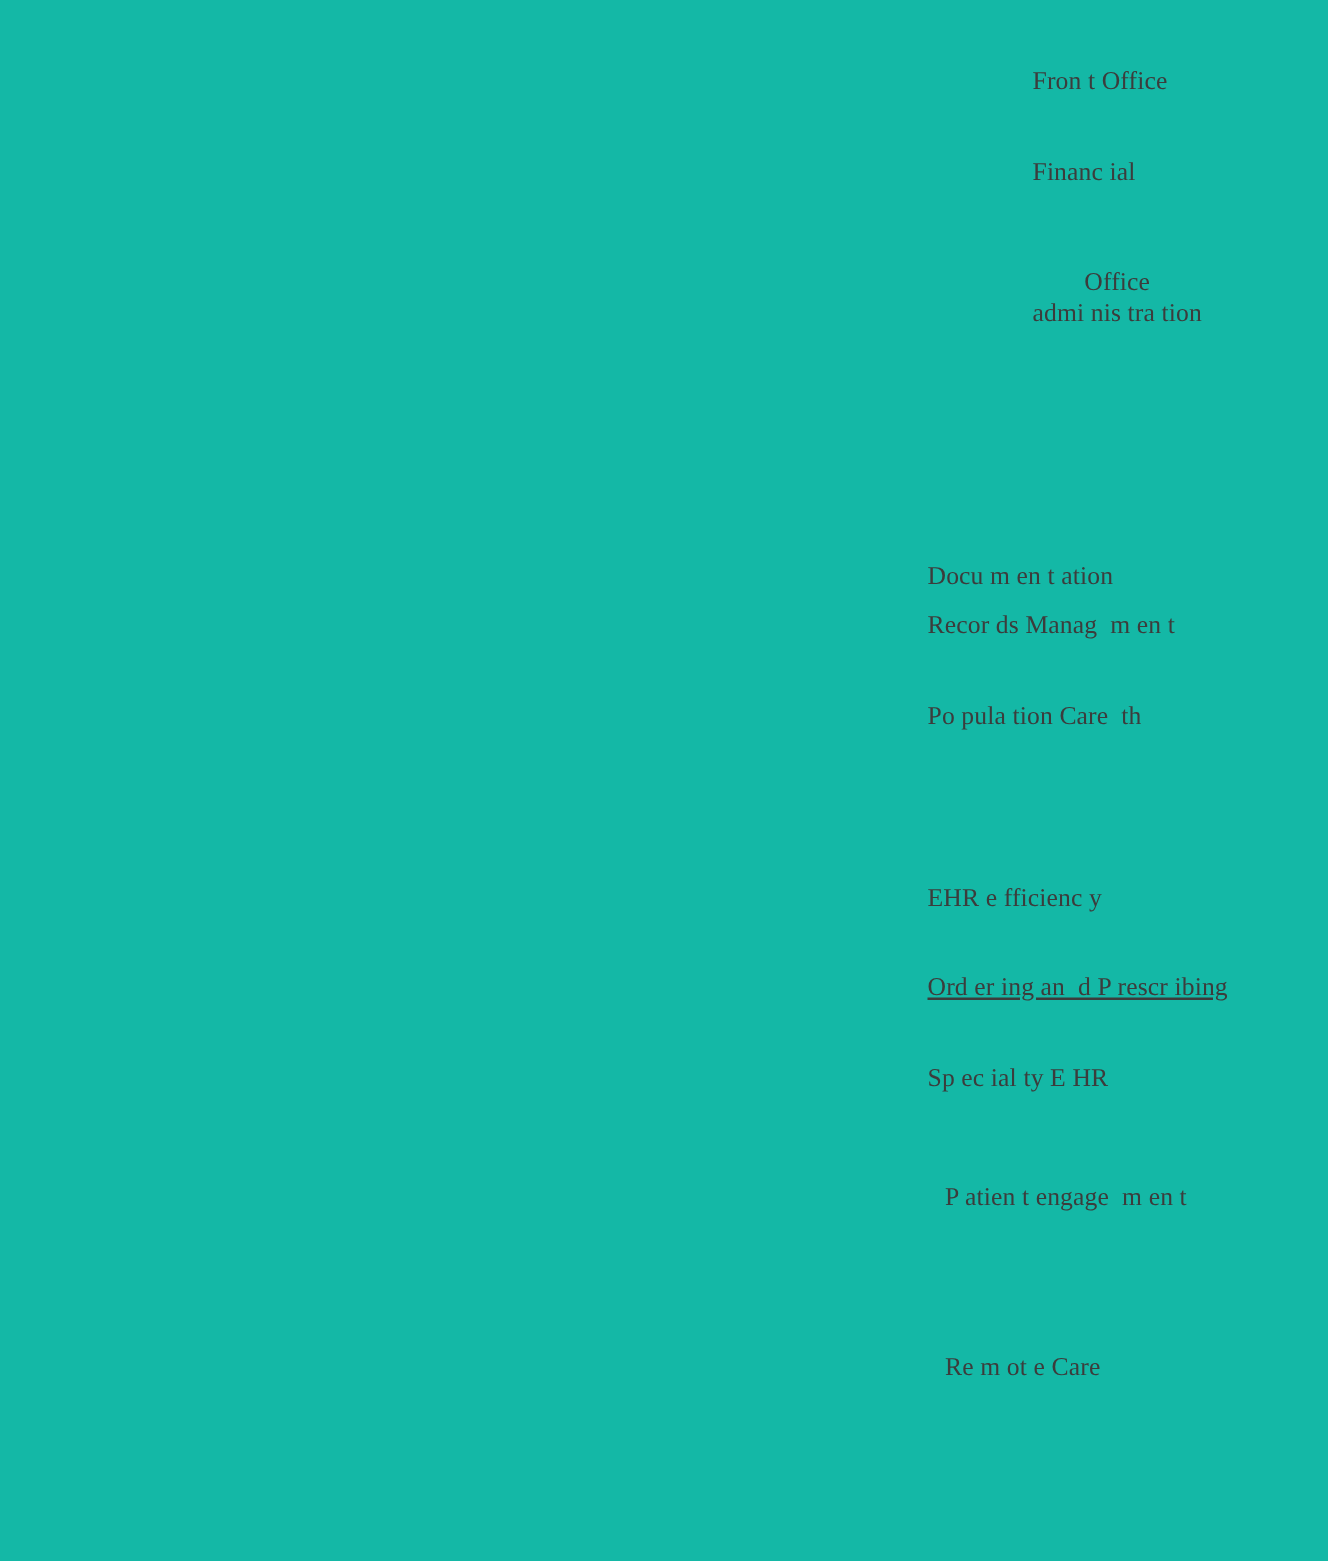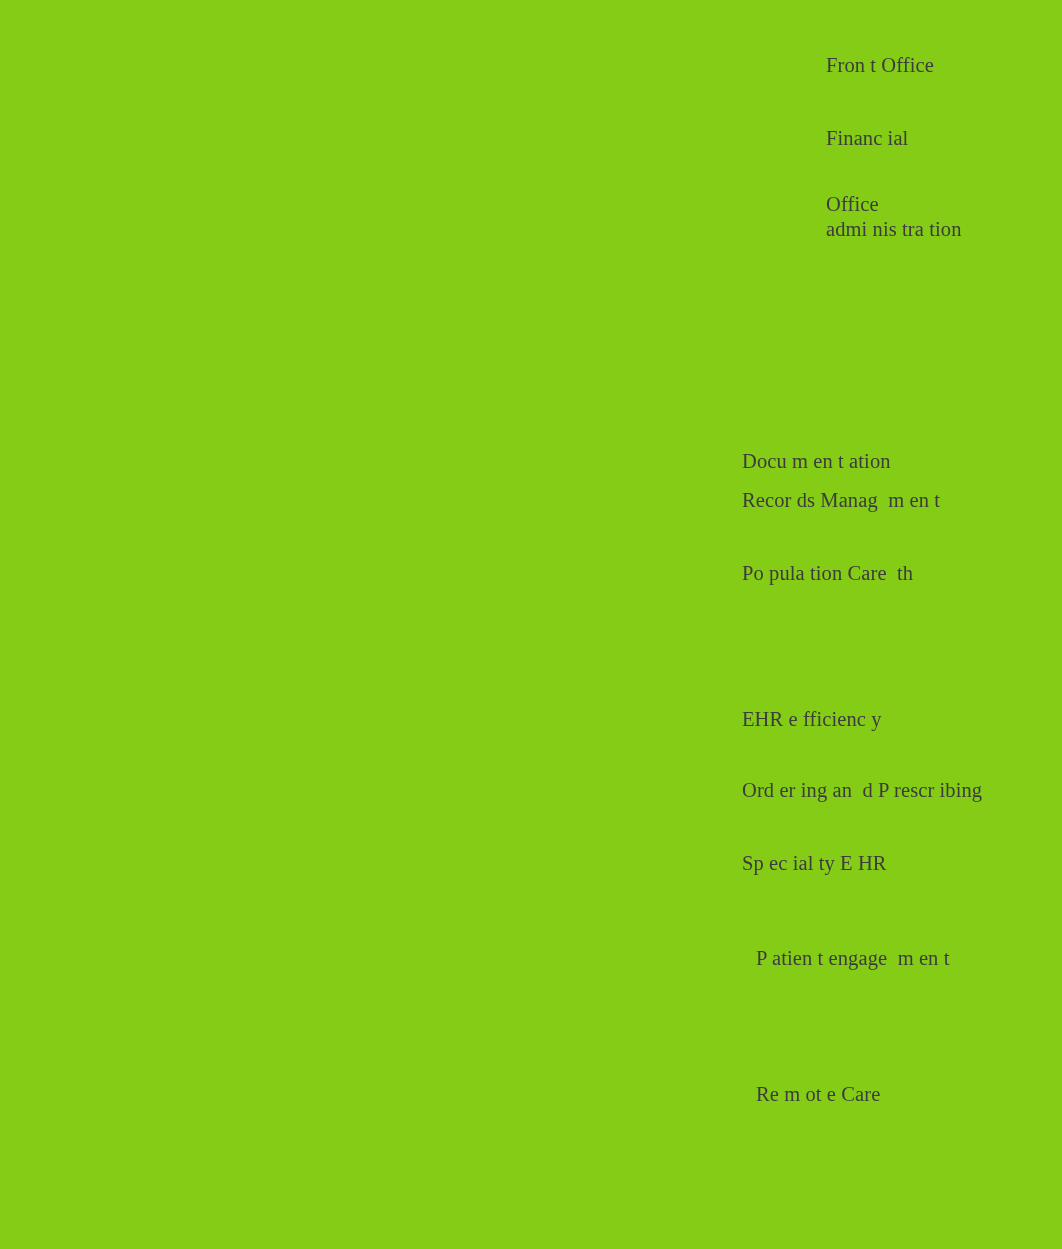--- a/index.html
+++ b/index.html
@@ -15,21 +15,21 @@
     overflow: hidden;
     font-family: "Liberation Serif", "DejaVu Serif", serif;
     color: #3c3c3c;
     -webkit-font-smoothing: antialiased;
   }
 
   
   #page {
     position: absolute;
     inset: 0;
-    background: #84cc16;
+    background: #14b8a6;
   }
 
   .outline-item {
     position: absolute;
     font-size: 20.5px;
     line-height: 25px;
     letter-spacing: 0.1px;
     white-space: pre-wrap;
     color: #3c3c3c;
     font-weight: 400;
@@ -37,29 +37,29 @@
   }
 
   
   .tier-3 { left: 826px; }   
   .tier-2 { left: 742px; }   
   .tier-1 { left: 736px; margin-left: 20px; }   
 
   
   .row-front-office        { top: 53px;   }
   .row-financial           { top: 126px;  }
-  .row-office-admin        { top: 192px;  }
+  .row-office-admin        { top: 214px; text-align: center;  }
   .row-office-device       { top: 297px;  }
 
   .row-documentation       { top: 415px; margin-top: 34px;  }
   .row-records             { top: 488px;  }
   .row-population          { top: 561px;  }
   .row-medical-device      { top: 634px;  }
   .row-ehr-efficiency      { top: 707px;  }
-  .row-ordering            { top: 778px;  }
+  .row-ordering            { top: 778px; text-decoration: underline;  }
   .row-specialty           { top: 851px;  }
 
   .row-patient-engagement  { top: 946px;  }
   .row-clinical-decision   { top: 1019px; }
   .row-remote-care         { top: 1082px; }
 </style>
 </head>
 <body>
 
 <div id="page">

